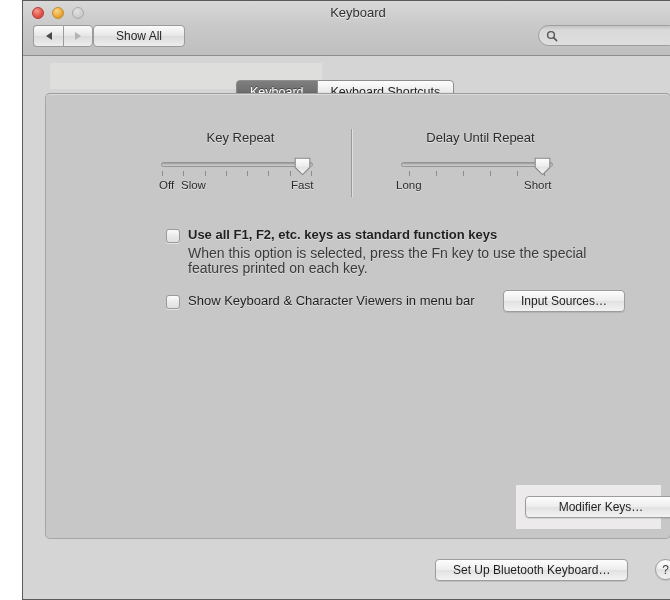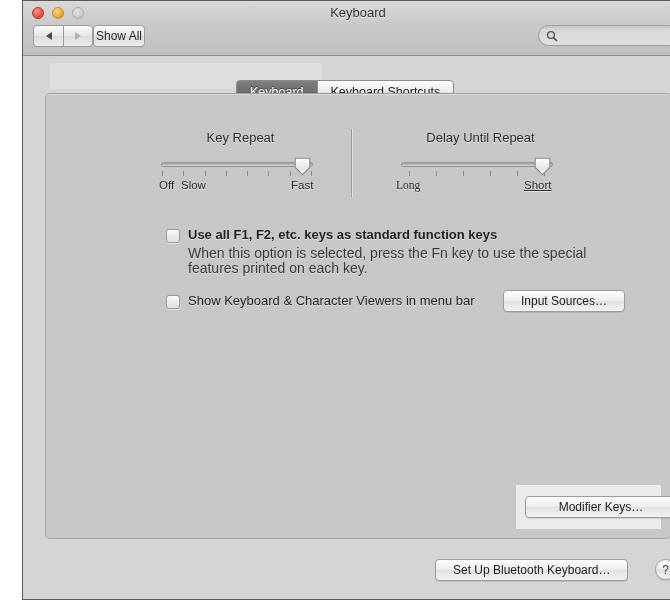--- a/index.html
+++ b/index.html
@@ -90,21 +90,21 @@
     border-top: 4px solid transparent;
     border-bottom: 4px solid transparent;
   }
   .tri.back { border-right: 6px solid #4a4a4a; }
   .tri.fwd  { border-left: 6px solid #b4b4b4; }
 
   .showall {
     position: absolute;
     left: 70px; top: 24px;
     height: 22px;
-    padding: 0 2px;
+    padding: 0 22px;
     box-sizing: border-box;
     background: linear-gradient(to bottom, #fbfbfb 0%, #e6e6e6 50%, #dcdcdc 51%, #ededed 100%);
     border: 1px solid #9b9b9b;
     border-radius: 4px;
     font-size: 12px;
     color: #26262a;
     display: flex;
     align-items: center;
     justify-content: center;
   }
@@ -387,22 +387,22 @@
       <span class="tick"></span>
       <span class="tick"></span>
       <span class="tick"></span>
       <span class="tick"></span>
     </div>
     <div class="thumb" style="left:141px; top:27px;">
       <svg width="17" height="19" viewBox="0 0 17 19">
         <path d="M1.2 1.2 H15.8 V10.5 L8.5 17.6 L1.2 10.5 Z" fill="url(#thg1)" stroke="#8b8b8b" stroke-width="1.1" stroke-linejoin="round"></path>
       </svg>
     </div>
-    <div class="endlabels" style="left:3px; top:49px;font-family:Liberation Serif, serif;">Long</div>
-    <div class="endlabels" style="left:131px; top:49px;text-decoration:underline;">Short</div>
+    <div class="endlabels" style="left:3px; top:49px;">Long</div>
+    <div class="endlabels" style="left:131px; top:49px;">Short</div>
   </div>
 
   <div class="checkrow" style="left:143px; top:226px;font-weight:bold;">
     <span class="checkbox"></span>
     <span class="checklabel">Use all F1, F2, etc. keys as standard function keys</span>
   </div>
   <div class="helptext" style="left:165px; top:245px;">When this option is selected, press the Fn key to use the special</div>
   <div class="helptext" style="left:165px; top:260px;">features printed on each key.</div>
 
   <div class="checkrow" style="left:143px; top:292px;">

